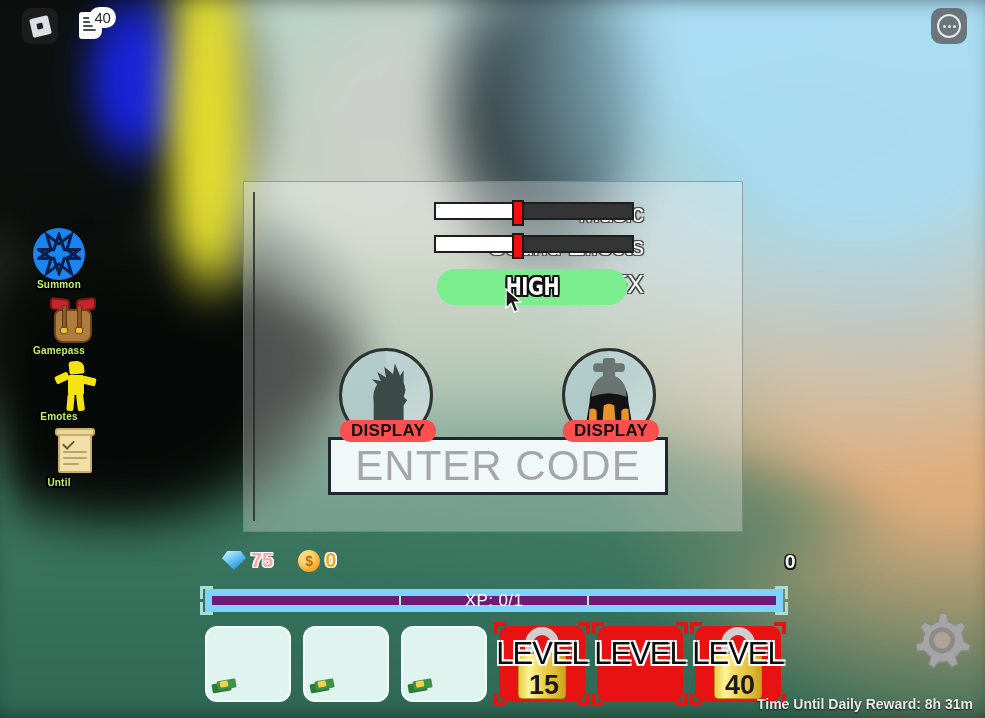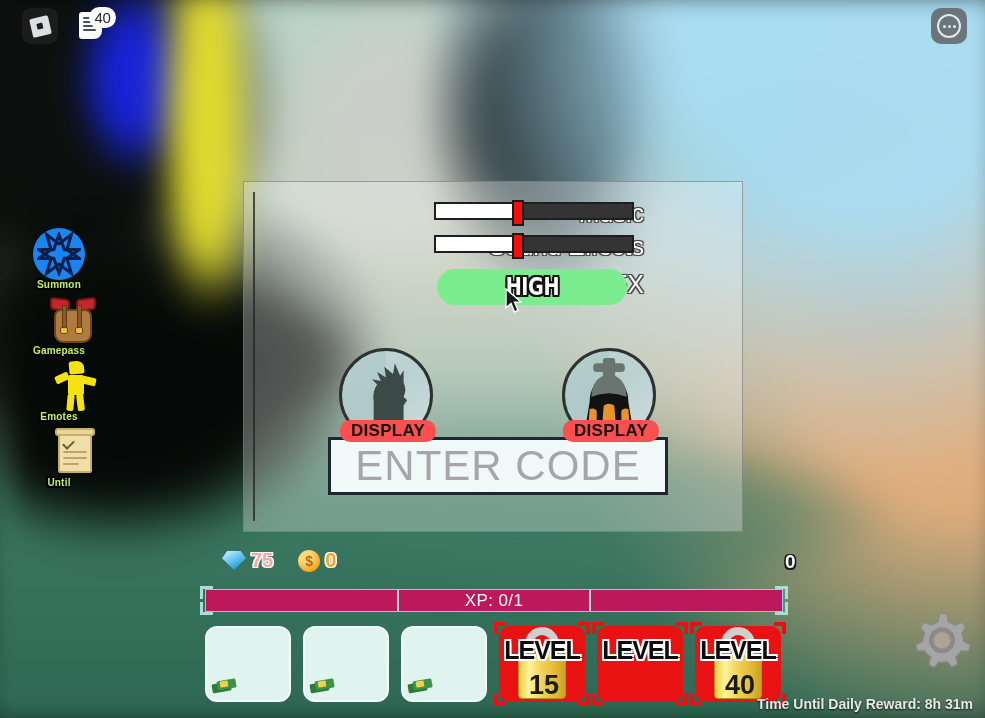--- a/index.html
+++ b/index.html
@@ -305,21 +305,21 @@
   #count-right {
     position:absolute; left:785px; top:551px; z-index:35;
     font-size:19px; font-weight:bold; color:#fff;
     text-shadow:-1.5px -1.5px 0 #1a1a1a, 1.5px -1.5px 0 #1a1a1a, -1.5px 1.5px 0 #1a1a1a, 1.5px 1.5px 0 #1a1a1a;
   }
 
   
   #xp-wrap { position:absolute; left:200px; top:586px; width:588px; height:29px; z-index:35; }
   #xp-bar {
     position:absolute; left:5px; top:3px; right:5px; bottom:3px;
-    background:#be185d; border:1px solid #7dd3fc;
+    background:#701a75; border:7px solid #7dd3fc;
     display:flex;
   }
   #xp-bar .seg { flex:1; border-right:2px solid #b9e3d8; display:flex; align-items:center; justify-content:center; }
   #xp-bar .seg:last-child { border-right:none; }
   #xp-text { font-size:17px; color:#fff; letter-spacing:.4px; }
   .brk { position:absolute; width:13px; height:13px; }
   .brk.tl { left:0; top:0; border-left:3px solid #a9ded2; border-top:3px solid #a9ded2; }
   .brk.tr { right:0; top:0; border-right:3px solid #a9ded2; border-top:3px solid #a9ded2; }
   .brk.bl { left:0; bottom:0; border-left:3px solid #a9ded2; border-bottom:3px solid #a9ded2; }
   .brk.br { right:0; bottom:0; border-right:3px solid #a9ded2; border-bottom:3px solid #a9ded2; }
@@ -361,21 +361,21 @@
     position:absolute; left:3px; top:26px; width:48px; height:46px;
     background:linear-gradient(90deg,#e9cc48 0%,#fff39a 22%,#f0d255 50%,#e3bb34 78%,#caa31f 100%);
     border:1.5px solid #b8941b; border-radius:4px;
   }
   .lock-num {
     position:absolute; left:4px; right:0; bottom:-2px; text-align:center;
     font-size:27px; font-weight:bold; color:#1a1a1a; z-index:4;
   }
   .lock-word {
     position:absolute; left:0; right:0; top:14px; text-align:center;
-    font-size:25px; font-weight:bold; color:#0d0d0d; z-index:5;
+    font-size:31px; font-weight:normal; color:#0d0d0d; z-index:5;
     letter-spacing:-1px;
     text-shadow:-1.8px -1.8px 0 #fff, 1.8px -1.8px 0 #fff, -1.8px 1.8px 0 #fff, 1.8px 1.8px 0 #fff;
   }
 
   
   #gear-btn { position:absolute; right:12px; bottom:48px; z-index:35; width:62px; height:62px; }
   #gear-btn svg { width:62px; height:62px; display:block; }
   #daily-timer {
     position:absolute; right:12px; bottom:6px; z-index:36;
     font-size:14px; color:#e9e9e9; font-weight:bold;

